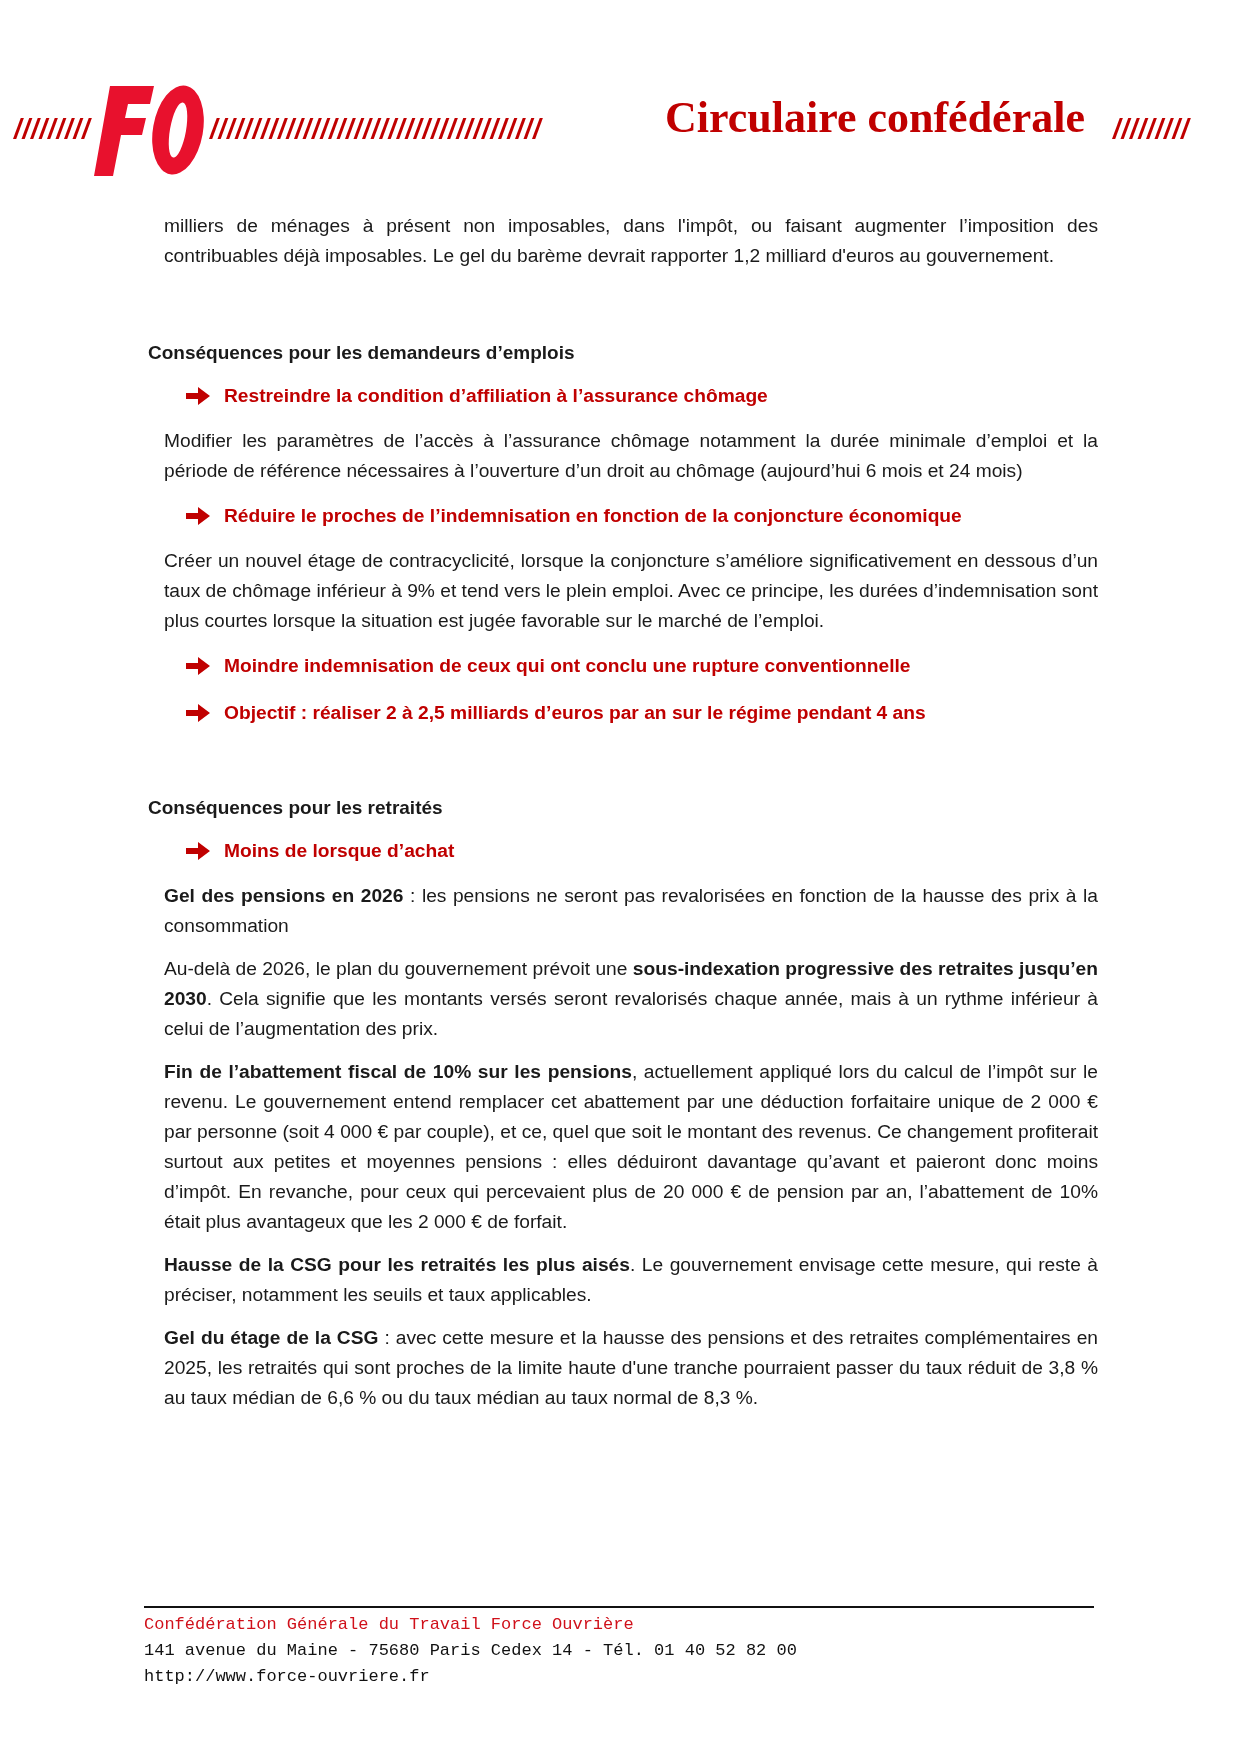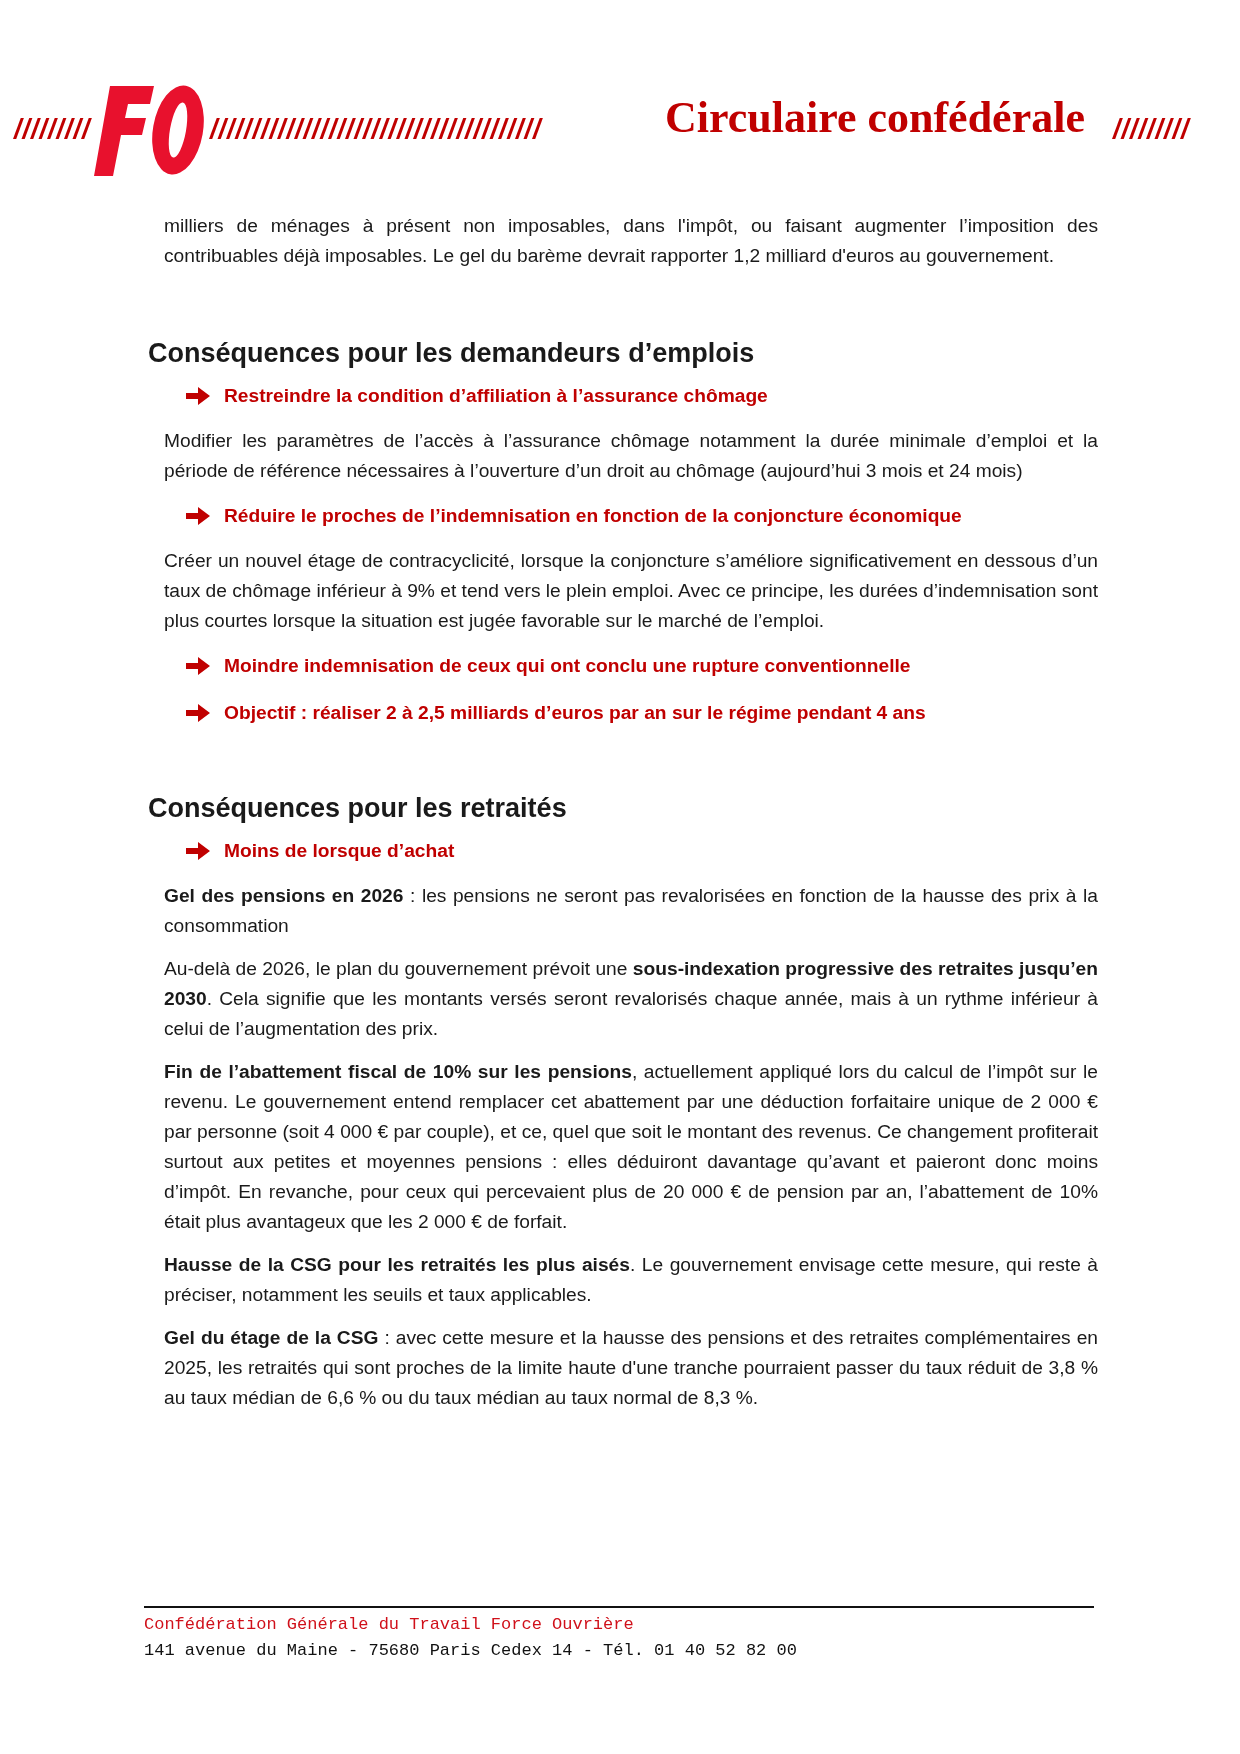--- a/index.html
+++ b/index.html
@@ -15,21 +15,21 @@
     .slashes.mid { left: 210px; top: 46px; }
     .slashes.right { left: 1113px; top: 46px; }
     .logo { position: absolute; left: 92px; top: 10px; width: 118px; height: 100px; }
     .title { position: absolute; left: 618px; top: 24px; font-family: "Liberation Serif", serif;
              font-weight: bold; font-size: 44px; color: #c00000; white-space: nowrap; line-height: 1.1; margin-left: 47px; }
 
     
     .content { position: absolute; left: 148px; top: 211px; width: 950px; }
     .p { font-size: 19.2px; line-height: 30px; margin: 0 0 13px 16px; text-align: justify; }
     .p b { font-weight: bold; }
-    .h2 { font-size: 27px; font-weight: bold; margin: 0; line-height: 30px; }
+    .h2 { font-size: 19px; font-weight: bold; margin: 0; line-height: 30px; }
     .bullet { display: flex; align-items: center; margin: 0 0 13px 38px; height: 34px; text-align: center; }
     .bullet .arrow { width: 24px; height: 20px; margin-right: 14px; flex: 0 0 auto; }
     .bullet .label { color: #c00000; font-weight: bold; font-size: 19.2px; line-height: 30px; }
 
     
     .footer-rule { position: absolute; left: 144px; top: 1606px; width: 950px; height: 2px; background: #111; }
     .footer { position: absolute; left: 144px; top: 1612px; width: 950px; text-align: left;
               font-family: Liberation Mono, monospace; font-size: 17px; line-height: 26px; color: #111; }
     .footer .org { color: #d0101a; }
   </style>
@@ -58,21 +58,21 @@
   <h2 class="h2">Conséquences pour les demandeurs d’emplois</h2>
   <div style="height:11px"></div>
 
   <div class="bullet">
     <svg class="arrow" viewBox="0 0 24 20">
       <polygon points="0,7 12,7 12,1 24,10 12,19 12,13 0,13" fill="#c00000"></polygon>
     </svg>
     <span class="label">Restreindre la condition d’affiliation à l’assurance chômage</span>
   </div>
 
-  <p class="p">Modifier les paramètres de l’accès à l’assurance chômage notamment la durée minimale d’emploi et la période de référence nécessaires à l’ouverture d’un droit au chômage (aujourd’hui 3 mois et 24 mois)</p>
+  <p class="p">Modifier les paramètres de l’accès à l’assurance chômage notamment la durée minimale d’emploi et la période de référence nécessaires à l’ouverture d’un droit au chômage (aujourd’hui 6 mois et 24 mois)</p>
 
   <div class="bullet">
     <svg class="arrow" viewBox="0 0 24 20">
       <polygon points="0,7 12,7 12,1 24,10 12,19 12,13 0,13" fill="#c00000"></polygon>
     </svg>
     <span class="label">Réduire le proches de l’indemnisation en fonction de la conjoncture économique</span>
   </div>
 
   <p class="p">Créer un nouvel étage de contracyclicité, lorsque la conjoncture s’améliore significativement en dessous d’un taux de chômage inférieur à 9% et tend vers le plein emploi. Avec ce principe, les durées d’indemnisation sont plus courtes lorsque la situation est jugée favorable sur le marché de l’emploi.</p>
 
@@ -109,13 +109,14 @@
 
   <p class="p"><b>Hausse de la CSG pour les retraités les plus aisés</b><span>. Le gouvernement envisage cette mesure, qui reste à préciser, notamment les seuils et taux applicables.</span></p>
 
   <p class="p"><b>Gel du étage de la CSG</b><span> : avec cette mesure et la hausse des pensions et des retraites complémentaires en 2025, les retraités qui sont proches de la limite haute d'une tranche pourraient passer du taux réduit de 3,8 % au taux médian de 6,6 % ou du taux médian au taux normal de 8,3 %.</span></p>
 </div>
 
 <div class="footer-rule"></div>
 <div class="footer">
   <div class="org">Confédération Générale du Travail Force Ouvrière</div>
   <div>141 avenue du Maine - 75680 Paris Cedex 14 - Tél. 01 40 52 82 00</div>
+  <div>http://www.force-ouvriere.fr</div>
 </div>
 
 </body></html>

